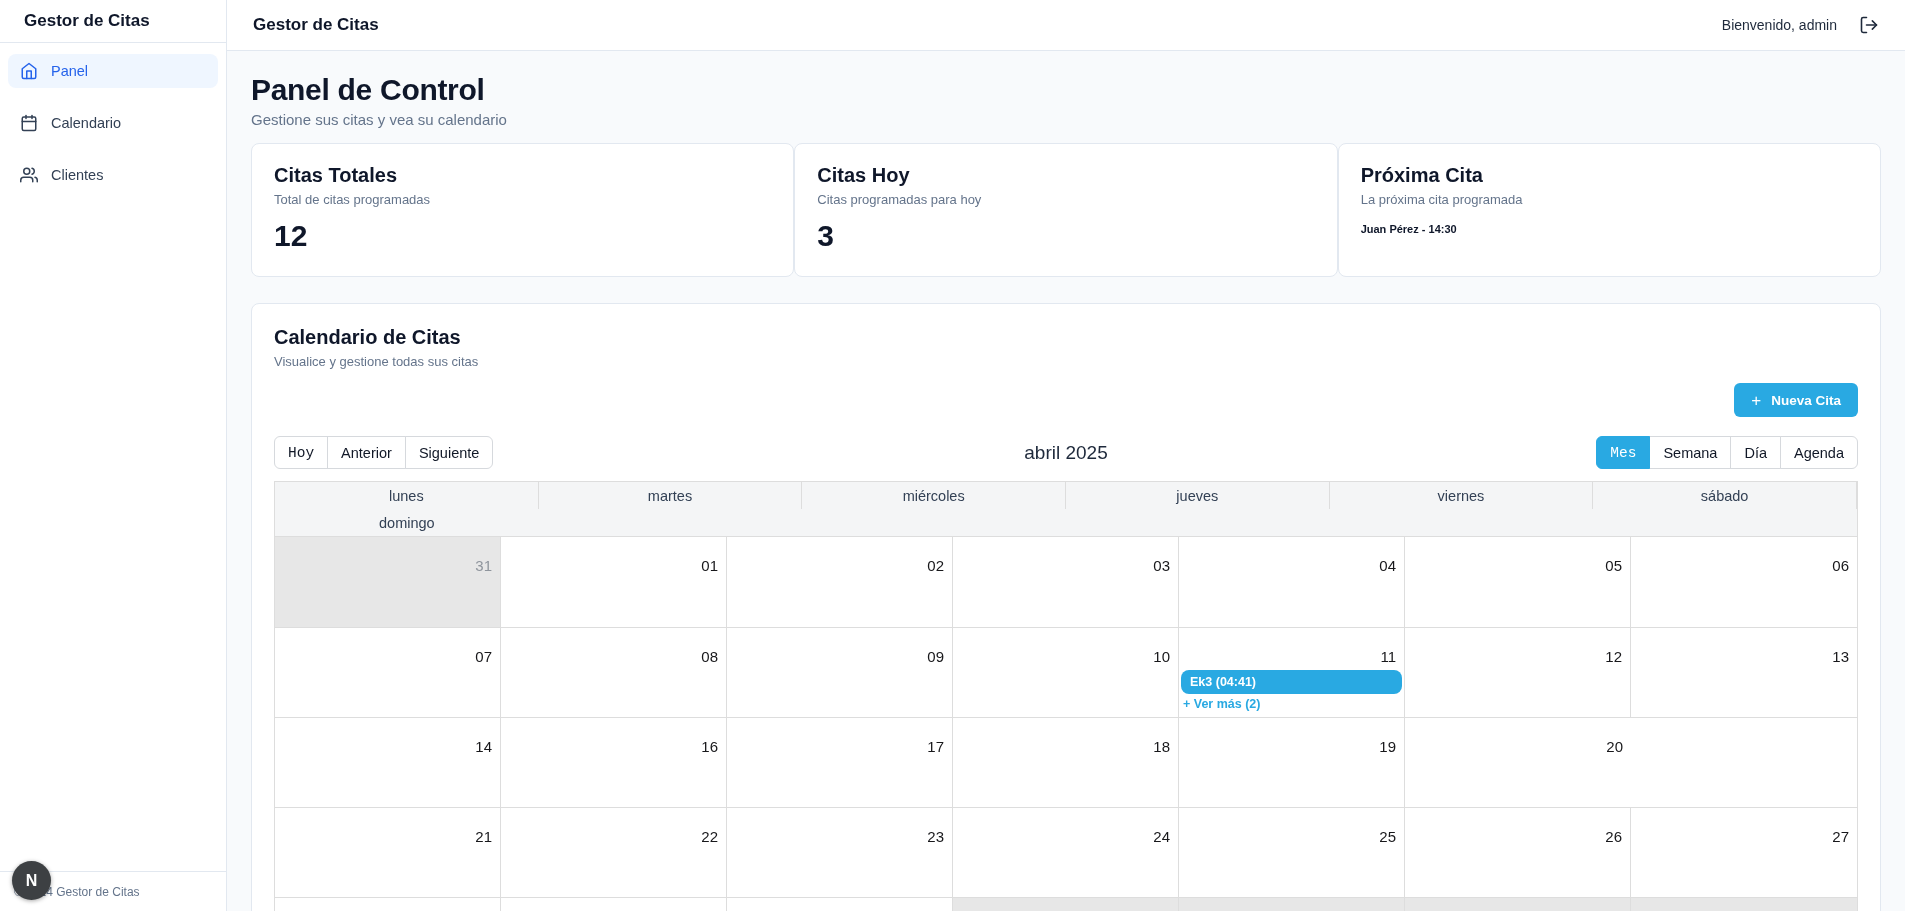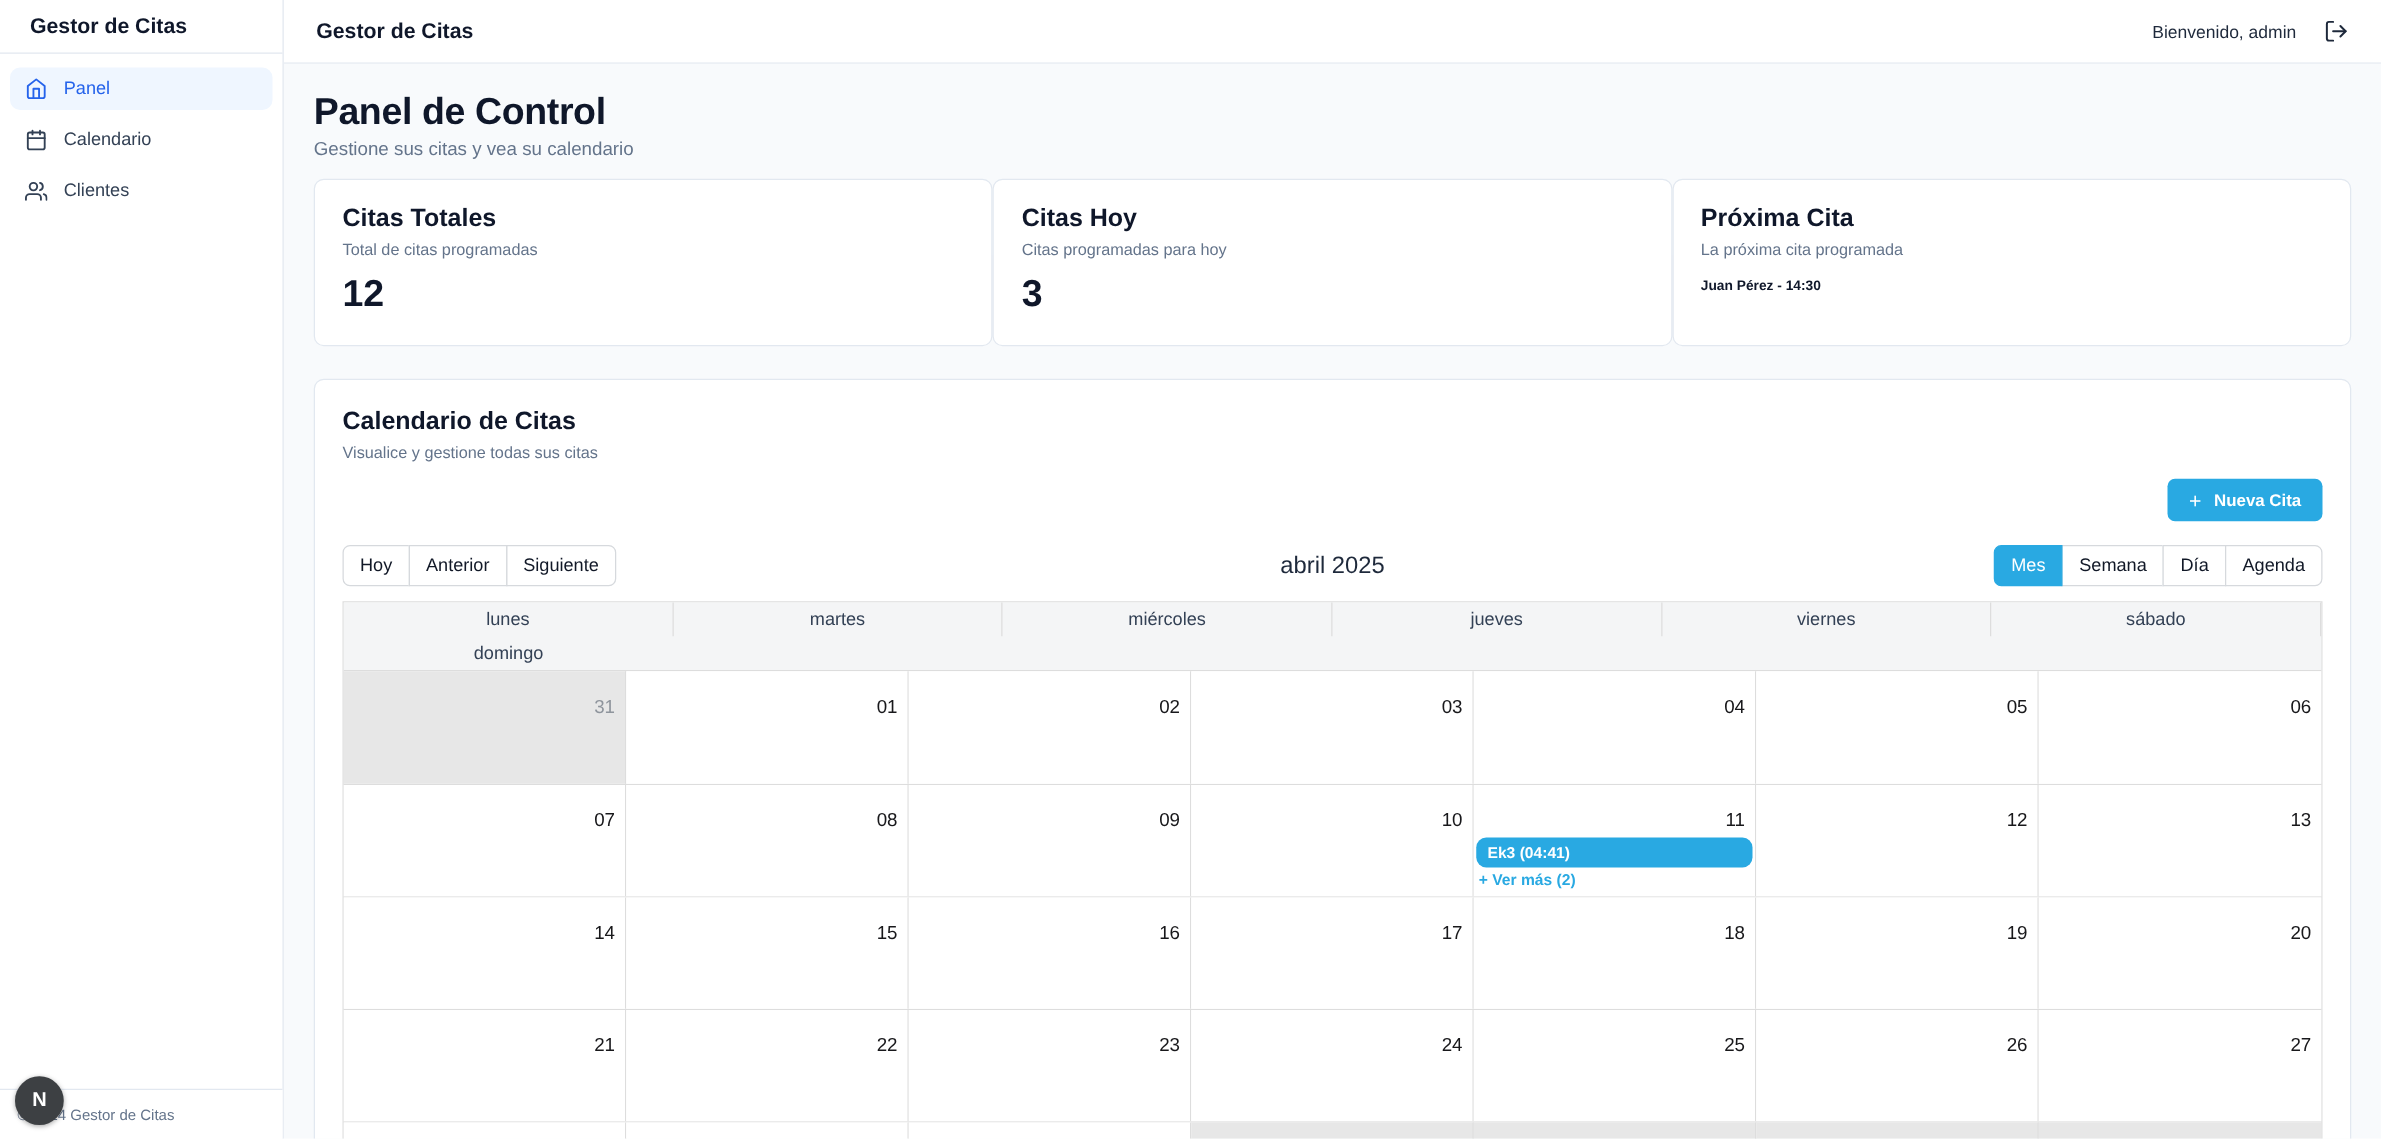--- a/index.html
+++ b/index.html
@@ -15,21 +15,21 @@
   
   .sidebar {
     width: 227px; flex-shrink: 0; background: #fff;
     border-right: 1px solid #e2e8f0; position: relative;
   }
   .sidebar-header {
     height: 43px; display: flex; align-items: center;
     padding: 0 24px; border-bottom: 1px solid #e2e8f0;
   }
   .sidebar-title { font-size: 17px; font-weight: 700; color: #0f172a; }
-  .nav { padding: 11px 8px; display: flex; flex-direction: column; gap: 7px; }
+  .nav { padding: 11px 8px; display: flex; flex-direction: column; gap: 18px; }
   .nav-item {
     display: flex; align-items: center; gap: 13px; height: 34px;
     padding: 0 12px; border-radius: 8px; font-size: 14.5px;
     color: #334155; cursor: pointer; user-select: none;
   }
   .nav-item.active { background: #eff6ff; color: #2563eb; }
   .nav-icon { display: flex; align-items: center; }
   .nav-icon svg { width: 18px; height: 18px; }
   .sidebar-footer {
     position: absolute; left: 0; right: 0; bottom: 0;
@@ -87,21 +87,21 @@
   .fc-toolbar {
     position: relative; display: flex; align-items: center;
     justify-content: space-between; margin-top: 19px; height: 33px;
   }
   .btn-group { display: inline-flex; }
   .tb-btn {
     height: 33px; padding: 0 13px; background: #fff;
     border: 1px solid #d6d9dd; font-size: 14.5px; color: #111827;
     cursor: pointer; margin-left: -1px; font-family: inherit; font-weight: 500;
   }
-  .btn-group .tb-btn:first-child { border-radius: 6px 0 0 6px; margin-left: 0; }
+  .btn-group .tb-btn:first-child { border-radius: 6px 0 0 6px; margin-left: 0; font-family: Liberation Mono, monospace; }
   .btn-group .tb-btn:last-child { border-radius: 0 6px 6px 0; }
   .tb-btn.active { background: var(--accent); border-color: var(--accent); color: #fff; position: relative; z-index: 1; }
   .fc-title {
     position: absolute; left: 50%; transform: translateX(-50%);
     font-size: 19px; color: #1e293b;
   }
 
   
   .cal-grid { margin-top: 12px; border: 1px solid #ddd; }
   .cal-head {
@@ -302,23 +302,20 @@
                 </div>
                 <div class="cal-cell">
                   <span class="day-num">13</span>
                 </div>
               </div>
               <div class="cal-row">
                 <div class="cal-cell">
                   <span class="day-num">14</span>
                 </div>
                 <div class="cal-cell">
-                  <span class="day-num">15</span>
-                </div>
-                <div class="cal-cell">
                   <span class="day-num">16</span>
                 </div>
                 <div class="cal-cell">
                   <span class="day-num">17</span>
                 </div>
                 <div class="cal-cell">
                   <span class="day-num">18</span>
                 </div>
                 <div class="cal-cell">
                   <span class="day-num">19</span>

